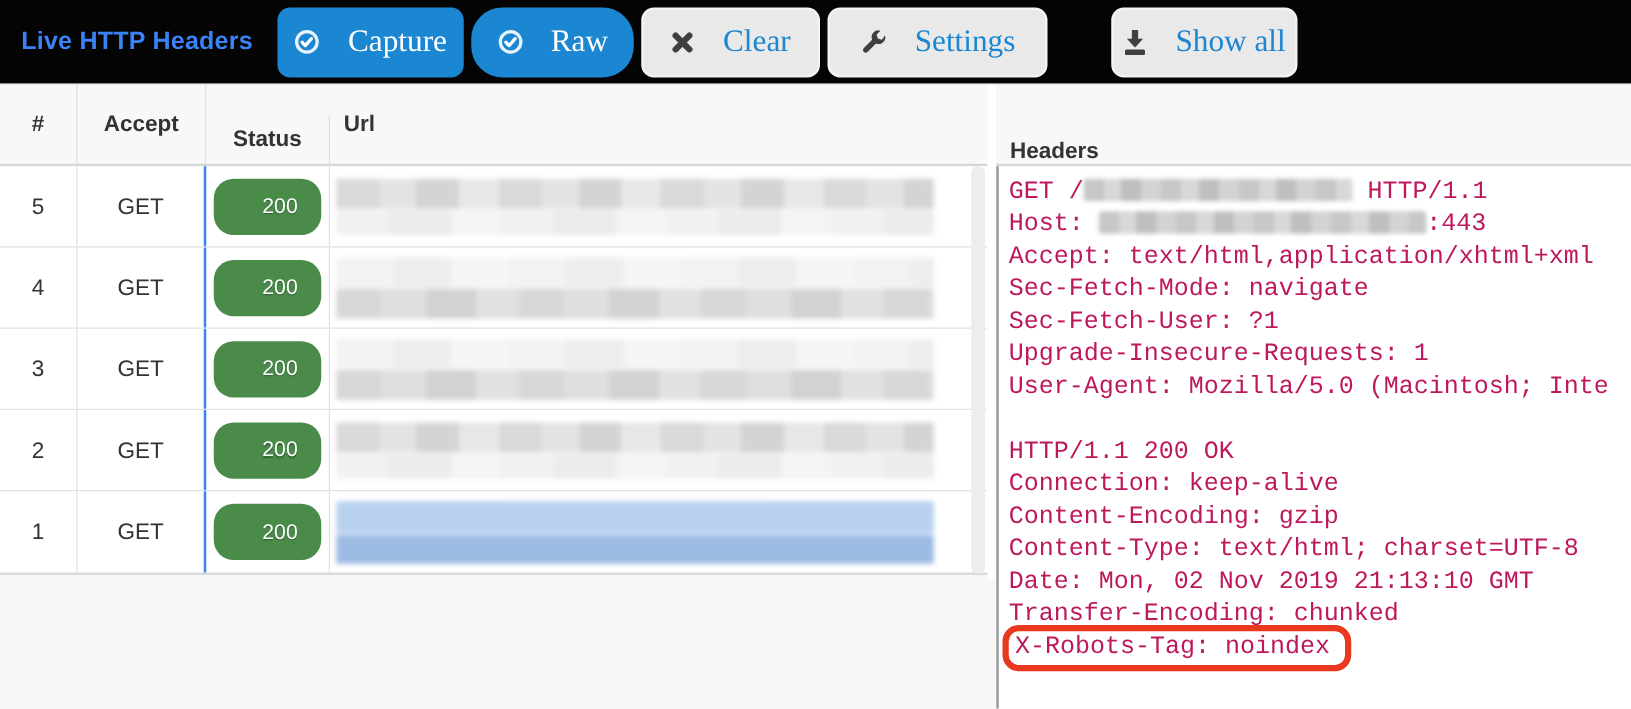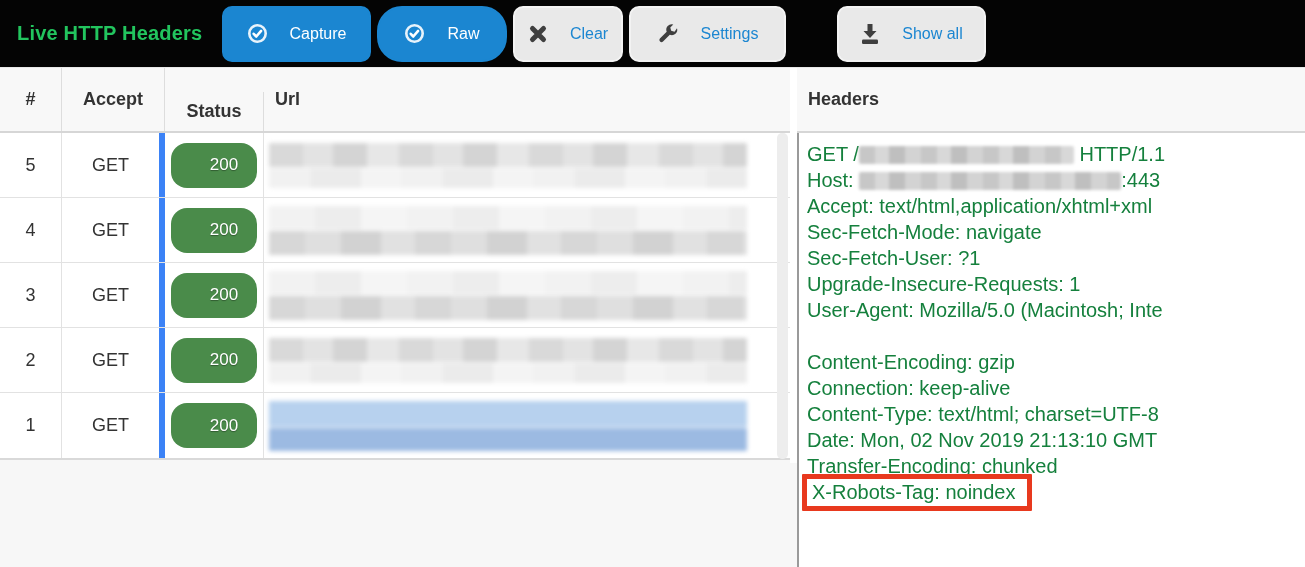--- a/index.html
+++ b/index.html
@@ -6,69 +6,69 @@
   body{
     width:1305px;height:567px;position:relative;overflow:hidden;
     background:#f7f7f7;font-family:"Liberation Sans",sans-serif;
   }
   
   .topbar{
     position:absolute;left:0;top:0;width:1305px;height:67px;
     background:#040404;display:flex;align-items:center;
   }
   .app-title{
-    color:#22c55e;font-weight:bold;font-size:20px;padding-left:17px;
+    color:#3b82f6;font-weight:bold;font-size:20px;padding-left:17px;
     width:205px;flex:0 0 auto;letter-spacing:.2px;
   }
   .btnrow{display:flex;align-items:center;gap:6px;height:100%;}
   .btn{
     height:56px;border-radius:10px;display:flex;align-items:center;justify-content:center;
-    gap:22px;font-size:16px;box-sizing:border-box;cursor:pointer;border:2px solid #fff0;
+    gap:22px;font-size:25px;box-sizing:border-box;cursor:pointer;border:2px solid #fff0;font-family:Liberation Serif, serif;
   }
   .btn.primary{background:#1b86d1;color:#ffffff;border-color:#1b86d1;}
   .btn.secondary{background:#e9e9e9;color:#1b86d1;border-color:#f3f3f3;}
   .btn-capture{width:149px;}
   .btn-raw{width:130px;border-radius:25px;}
-  .btn-clear{width:110px;}
-  .btn-settings{width:157px;}
+  .btn-clear{width:143px;}
+  .btn-settings{width:176px;}
   .btn-showall{width:149px;margin-left:45px;}
   .icn{display:inline-flex;align-items:center;justify-content:center;}
   
   .colheader{
     position:absolute;top:67px;left:0;width:1305px;height:66px;background:#f7f7f7;
     border-top:1px solid #e9e9e9;box-sizing:border-box;
   }
   .colheader .seg-left{
     position:absolute;left:0;top:0;width:790px;height:65px;background:#f8f8f8;
     border-bottom:2px solid #d6d6d6;box-sizing:border-box;display:flex;
   }
   .colheader .seg-gap{position:absolute;left:790px;top:0;width:7px;height:66px;background:#ffffff;}
   .colheader .seg-right{
     position:absolute;left:797px;top:0;width:508px;height:65px;background:#f8f8f8;
-    border-bottom:2px solid #d6d6d6;box-sizing:border-box;display:flex;align-items:center;
+    border-bottom:2px solid #d6d6d6;box-sizing:border-box;display:flex;align-items:flex-end;
   }
   .hcell{
     display:flex;align-items:center;justify-content:center;
     font-weight:bold;font-size:18px;color:#333;box-sizing:border-box;
   }
   .hcell.c-num{width:62px;border-right:1px solid #ddd;}
   .hcell.c-method{width:103px;border-right:1px solid #ddd;}
   .hcell.c-status{width:99px;border-right:1px solid #ddd;margin-top:24px;}
   .hcell.c-url{flex:1;justify-content:flex-start;padding-left:11px;}
   .hcell.c-headers{justify-content:flex-start;padding-left:11px;}
   
   .reqtable{
     position:absolute;left:0;top:133px;width:790px;background:#ffffff;
     border-bottom:2px solid #d9d9d9;box-sizing:border-box;
   }
   .trow{display:flex;height:65px;border-bottom:1px solid #e2e2e2;box-sizing:border-box;}
   .trow:last-child{border-bottom:none;}
   .tcell{display:flex;align-items:center;justify-content:center;box-sizing:border-box;font-size:18px;color:#333;}
   .tcell.c-num{width:62px;border-right:1px solid #e2e2e2;}
-  .tcell.c-method{width:103px;border-right:6px solid #3b82f6;}
+  .tcell.c-method{width:103px;border-right:2px solid #3b82f6;}
   .tcell.c-status{width:99px;border-right:1px solid #e2e2e2;}
   .tcell.c-url{flex:1;justify-content:flex-start;padding-left:5px;position:relative;}
   .badge{
     width:66px;height:45px;border-radius:16px;background:#4a8b4a;color:#fff;
     display:flex;align-items:center;justify-content:center;font-size:17px;
     text-shadow:0 1px 1px rgba(0,0,0,.35);
     padding-left:20px;
   }
   .url-redact{width:478px;filter:blur(2px);}
   .url-redact .b1{
@@ -93,29 +93,29 @@
   .scroll-track{
     position:absolute;left:777px;top:133px;width:11px;height:326px;background:#ededed;border-radius:5px;
   }
   .col-gap{position:absolute;left:790px;top:133px;width:7px;height:330px;background:#ffffff;}
   
   .hpanel{
     position:absolute;left:797px;top:133px;width:508px;height:434px;background:#ffffff;
     border-left:2px solid #9a9a9a;box-sizing:border-box;overflow:hidden;padding-top:8px;
   }
   .hline{
-    white-space:pre;font-family:Liberation Sans, sans-serif;
-    font-size:20px;line-height:26px;color:#15803d;padding-left:8px;height:26px;
+    white-space:pre;font-family:Liberation Mono, monospace;
+    font-size:20px;line-height:26px;color:#be185d;padding-left:8px;height:26px;
   }
   .redact{
     display:inline-block;height:18px;vertical-align:-3px;border-radius:2px;filter:blur(1.6px);
     background:repeating-linear-gradient(90deg,#c7c7c7 0 16px,#d8d8d8 16px 30px,#bfbfbf 30px 46px,#d3d3d3 46px 62px);
   }
   .hlbox{
-    display:inline-block;border:5px solid #e8391e;border-radius:1px;
+    display:inline-block;border:5px solid #e8391e;border-radius:13px;
     padding:0 12px 1px 5px;margin:-6px 0 -6px -5px;
   }
 </style>
 </head>
 <body>
 
 <div class="topbar">
   <div class="app-title">Live HTTP Headers</div>
   <div class="btnrow">
 
@@ -260,20 +260,21 @@
 <div class="hpanel">
   <div>
       <div class="hline"><span>GET /</span><span class="redact" style="width: 215px;"></span><span> HTTP/1.1</span></div>
       <div class="hline"><span>Host: </span><span class="redact" style="width: 262px;"></span><span>:443</span></div>
       <div class="hline"><span>Accept: text/html,application/xhtml+xml</span></div>
       <div class="hline"><span>Sec-Fetch-Mode: navigate</span></div>
       <div class="hline"><span>Sec-Fetch-User: ?1</span></div>
       <div class="hline"><span>Upgrade-Insecure-Requests: 1</span></div>
       <div class="hline"><span>User-Agent: Mozilla/5.0 (Macintosh; Inte</span></div>
       <div class="hline">&nbsp;</div>
+      <div class="hline"><span>HTTP/1.1 200 OK</span></div>
+      <div class="hline"><span>Connection: keep-alive</span></div>
       <div class="hline"><span>Content-Encoding: gzip</span></div>
-      <div class="hline"><span>Connection: keep-alive</span></div>
       <div class="hline"><span>Content-Type: text/html; charset=UTF-8</span></div>
       <div class="hline"><span>Date: Mon, 02 Nov 2019 21:13:10 GMT</span></div>
       <div class="hline"><span>Transfer-Encoding: chunked</span></div>
       <div class="hline"><span class="hlbox"><span>X-Robots-Tag: noindex</span></span></div>
     </div>
 </div>
 
 </body></html>

